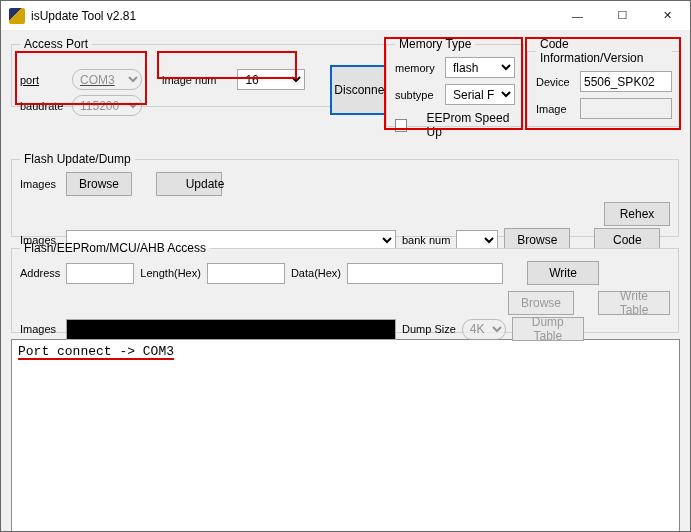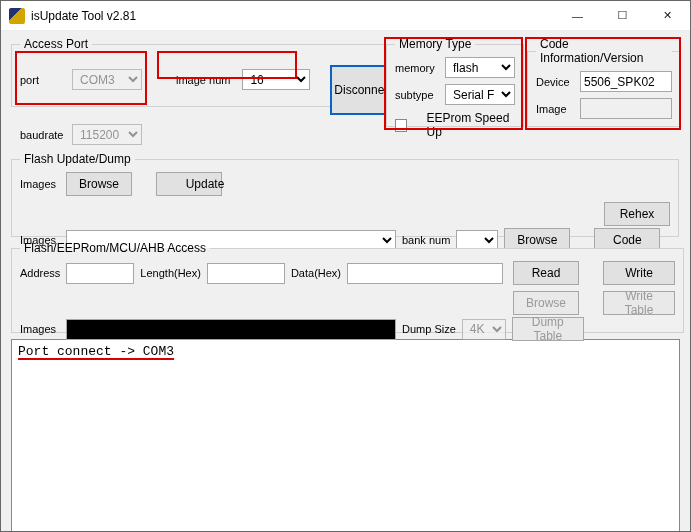--- a/index.html
+++ b/index.html
@@ -58,21 +58,21 @@
 
   .lbl { font-size:11px; }
   select, input[type=text] {
     font-family: inherit;
     font-size: 12px;
     height: 21px;
     border: 1px solid #a7a7a7;
     background: #fff;
     padding: 0 3px;
   }
-  select:disabled, input:disabled { background:#f0f0f0; color:#6d6d6d;}
+  select:disabled, input:disabled { background:#f0f0f0; color:#6d6d6d;border-radius:10px;}
   .btn {
     height: 24px;
     min-width: 66px;
     border: 1px solid #a7a7a7;
     background: #e1e1e1;
     font-size: 12px;
     padding: 0 8px;
     text-align:center;
     display:inline-flex; align-items:center; justify-content:center;
     cursor: default;
@@ -112,29 +112,29 @@
   <div class="winbtn">☐</div>
   <div class="winbtn">✕</div>
 </div>
 
 <div class="content">
 
   <div class="toprow">
 
     <fieldset style="left:0;top:0;width:417px;height:70px;">
       <legend>Access Port</legend>
-      <div style="position:absolute; left:8px; top:18px; display:flex; align-items:center; gap:6px;">
+      <div style="position:absolute; left:8px; top:18px; display:flex; align-items:center; gap:6px;text-decoration:underline;">
         <span class="lbl" style="width:46px;">port</span>
         <select disabled="" style="width:70px;"><option>COM3</option></select>
       </div>
-      <div style="position:absolute; left:8px; top:44px; display:flex; align-items:center; gap:6px;margin-top:29px;">
+      <div style="position:absolute; left:8px; top:44px; display:flex; align-items:center; gap:6px;">
         <span class="lbl" style="width:46px;">baudrate</span>
         <select disabled="" style="width:70px;"><option>115200</option></select>
       </div>
-      <div style="position:absolute; left:164px; top:18px; display:flex; align-items:center; gap:12px;">
+      <div style="position:absolute; left:150px; top:18px; display:flex; align-items:center; gap:21px;">
         <span class="lbl">image num</span>
         <select style="width:68px;"><option>16</option></select>
       </div>
       <div class="btn big" style="position:absolute; left:294px; top:14px;margin-left:24px;">
           <span>Disconnect</span>
         </div>
     </fieldset>
 
     <div class="redbox" style="left:4px; top:14px; width:132px; height:54px;"></div>
     <div class="redbox" style="left:146px; top:14px; width:140px; height:28px;"></div>
@@ -203,23 +203,20 @@
 
   <fieldset style="position:relative;left:0;width:668px;height:92px;margin-top:4px;">
     <legend>Flash/EEPRom/MCU/AHB Access</legend>
     <div class="row">
       <span class="lbl">Address</span>
       <input type="text" style="width: 68px;" value="">
       <span class="lbl">Length(Hex)</span>
       <input type="text" style="width: 78px;" value="">
       <span class="lbl">Data(Hex)</span>
       <input type="text" style="width: 156px;" value="">
-      <div class="btn" style="width:66px;margin-left:4px;">
-          <span>Read</span>
-        </div>
       <div class="btn" style="width:72px;margin-left:18px;">
           <span>Write</span>
         </div>
     </div>
     <div class="row" style="justify-content:flex-end;">
       <div class="btn disabled" style="width:66px;">
           <span>Browse</span>
         </div>
       <div class="btn disabled" style="width:72px;margin-left:18px;">
           <span>Write Table</span>

